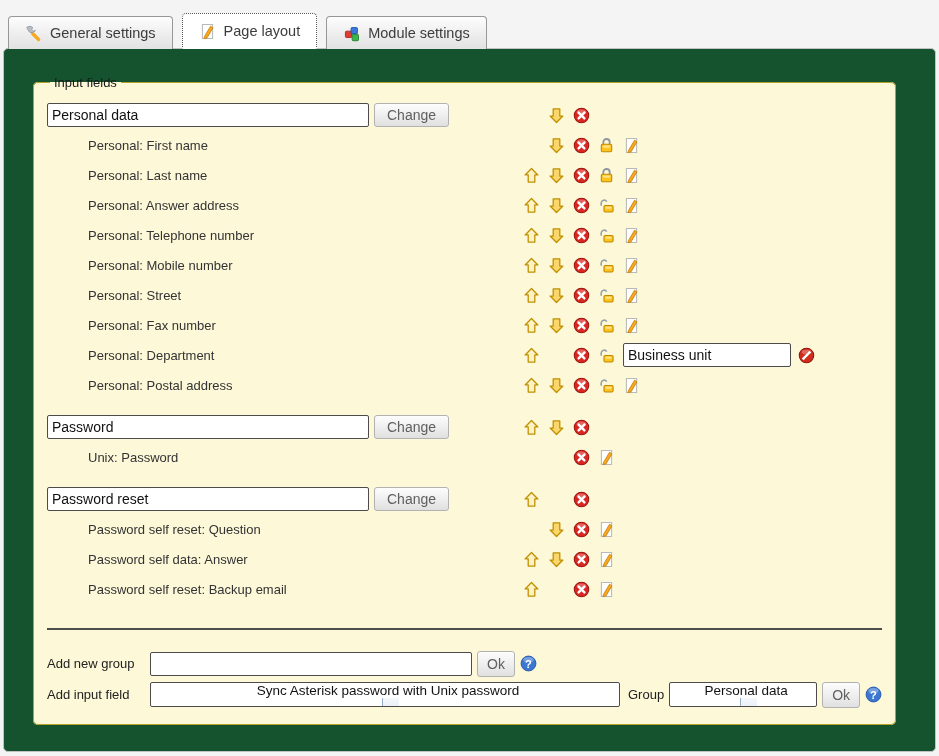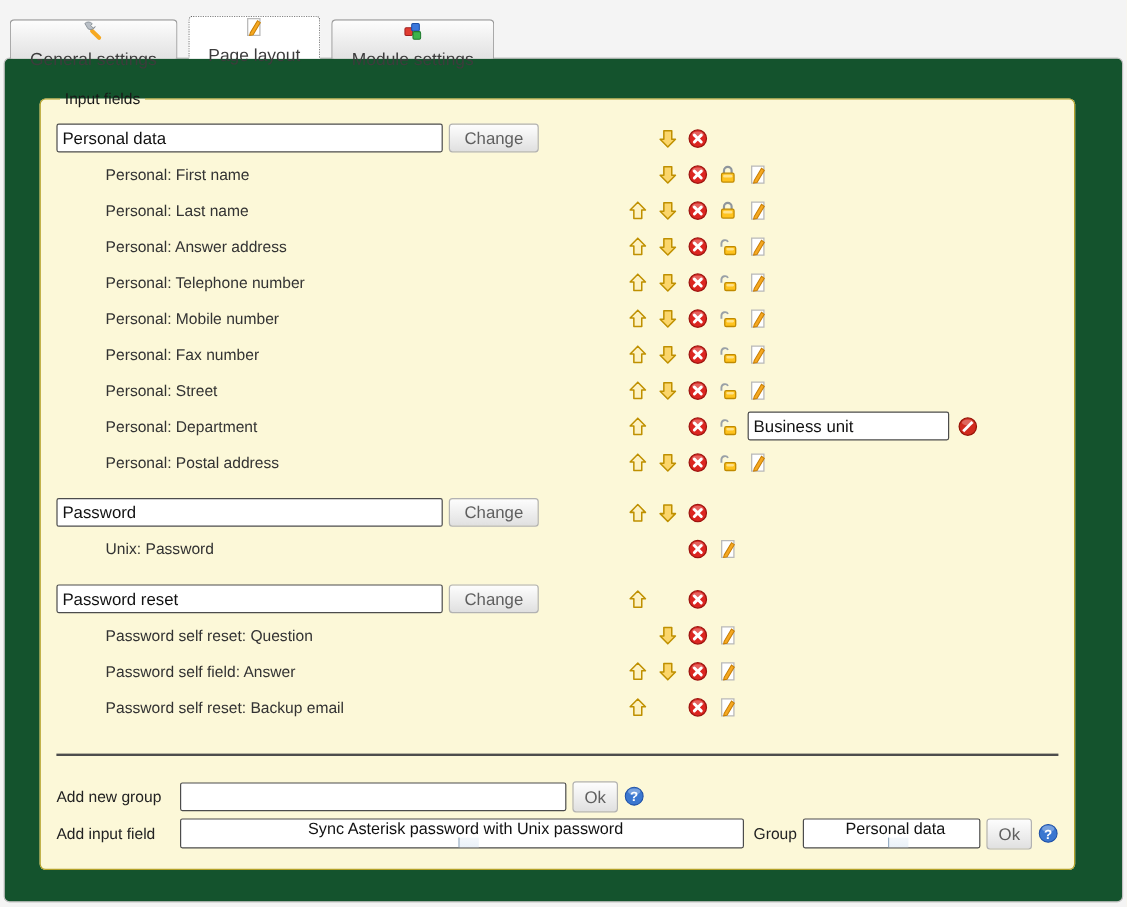--- a/index.html
+++ b/index.html
@@ -24,21 +24,20 @@
     height:33px;
     padding:0 16px;
     background:linear-gradient(#fdfdfd, #ececec 60%, #e2e2e2);
     border:1px solid #979797;
     border-bottom:none;
     border-radius:4px 4px 0 0;
     font-size:14.5px;
     color:#3c3c3c;
     margin-bottom:-1px;
     cursor:default;
-    flex-direction:column;
   }
   .tab.active {
     height:36px;
     background:#fff;
     border:1px dotted #5a5a5a;
     border-bottom:1px solid #fff;
   }
   .tab .ticon { width:17px; height:17px; display:inline-block; }
   .ticon svg, .icon svg { width:100%; height:100%; display:block; }
 
@@ -415,21 +414,21 @@
           <div class="cell c5">
             <span class="icon">
               <svg viewBox="0 0 16 16">
                 <path d="M3.2 1.4 H12.8 V14.6 H3.2 Z" fill="#fff" stroke="#b9b9b9" stroke-width="1"></path>
                 <path d="M5.2 12.6 L10.9 3 L13.1 4.6 L7.4 14.2 L4.7 14.6 Z" fill="#f6a821" stroke="#c87f04" stroke-width="0.8"></path>
               </svg>
             </span>
           </div>
         </div>
         <div class="row field-row">
-          <div class="field-label">Personal: Fax number</div>
+          <div class="field-label">Personal: Street</div>
           <div class="cell c1">
             <span class="icon">
               <svg viewBox="0 0 16 16">
                 <path d="M8 1.4 L14 7.5 H11.1 V14.2 H4.9 V7.5 H2 Z" fill="#fdf2c3" stroke="#bf9000" stroke-width="1.2" stroke-linejoin="round"></path>
               </svg>
             </span>
           </div>
           <div class="cell c2">
             <span class="icon">
               <svg viewBox="0 0 16 16">
@@ -458,21 +457,21 @@
           <div class="cell c5">
             <span class="icon">
               <svg viewBox="0 0 16 16">
                 <path d="M3.2 1.4 H12.8 V14.6 H3.2 Z" fill="#fff" stroke="#b9b9b9" stroke-width="1"></path>
                 <path d="M5.2 12.6 L10.9 3 L13.1 4.6 L7.4 14.2 L4.7 14.6 Z" fill="#f6a821" stroke="#c87f04" stroke-width="0.8"></path>
               </svg>
             </span>
           </div>
         </div>
         <div class="row field-row">
-          <div class="field-label">Personal: Street</div>
+          <div class="field-label">Personal: Fax number</div>
           <div class="cell c1">
             <span class="icon">
               <svg viewBox="0 0 16 16">
                 <path d="M8 1.4 L14 7.5 H11.1 V14.2 H4.9 V7.5 H2 Z" fill="#fdf2c3" stroke="#bf9000" stroke-width="1.2" stroke-linejoin="round"></path>
               </svg>
             </span>
           </div>
           <div class="cell c2">
             <span class="icon">
               <svg viewBox="0 0 16 16">
@@ -691,21 +690,21 @@
             <span class="icon">
               <svg viewBox="0 0 16 16">
                 <path d="M3.2 1.4 H12.8 V14.6 H3.2 Z" fill="#fff" stroke="#b9b9b9" stroke-width="1"></path>
                 <path d="M5.2 12.6 L10.9 3 L13.1 4.6 L7.4 14.2 L4.7 14.6 Z" fill="#f6a821" stroke="#c87f04" stroke-width="0.8"></path>
               </svg>
             </span>
           </div>
           <div class="cell c5"></div>
         </div>
         <div class="row field-row">
-          <div class="field-label">Password self field: Answer</div>
+          <div class="field-label">Password self data: Answer</div>
           <div class="cell c1">
             <span class="icon">
               <svg viewBox="0 0 16 16">
                 <path d="M8 1.4 L14 7.5 H11.1 V14.2 H4.9 V7.5 H2 Z" fill="#fdf2c3" stroke="#bf9000" stroke-width="1.2" stroke-linejoin="round"></path>
               </svg>
             </span>
           </div>
           <div class="cell c2">
             <span class="icon">
               <svg viewBox="0 0 16 16">

